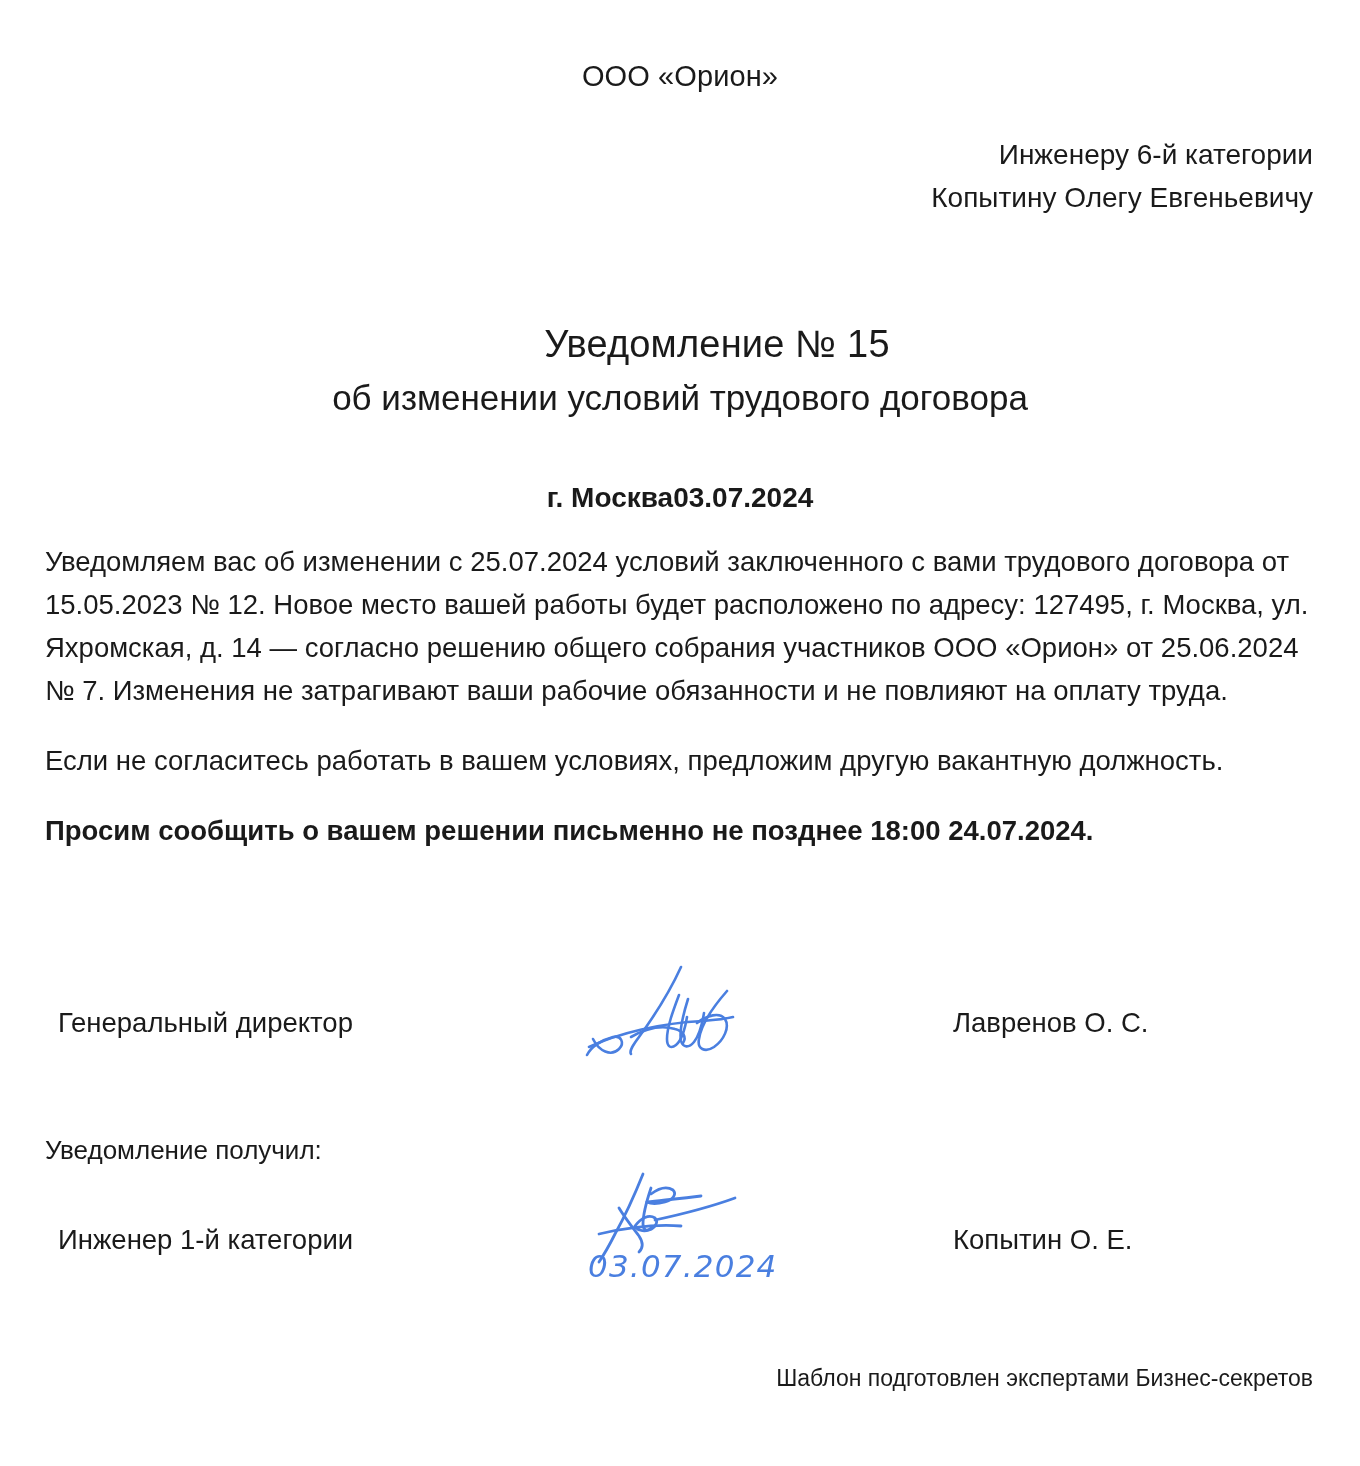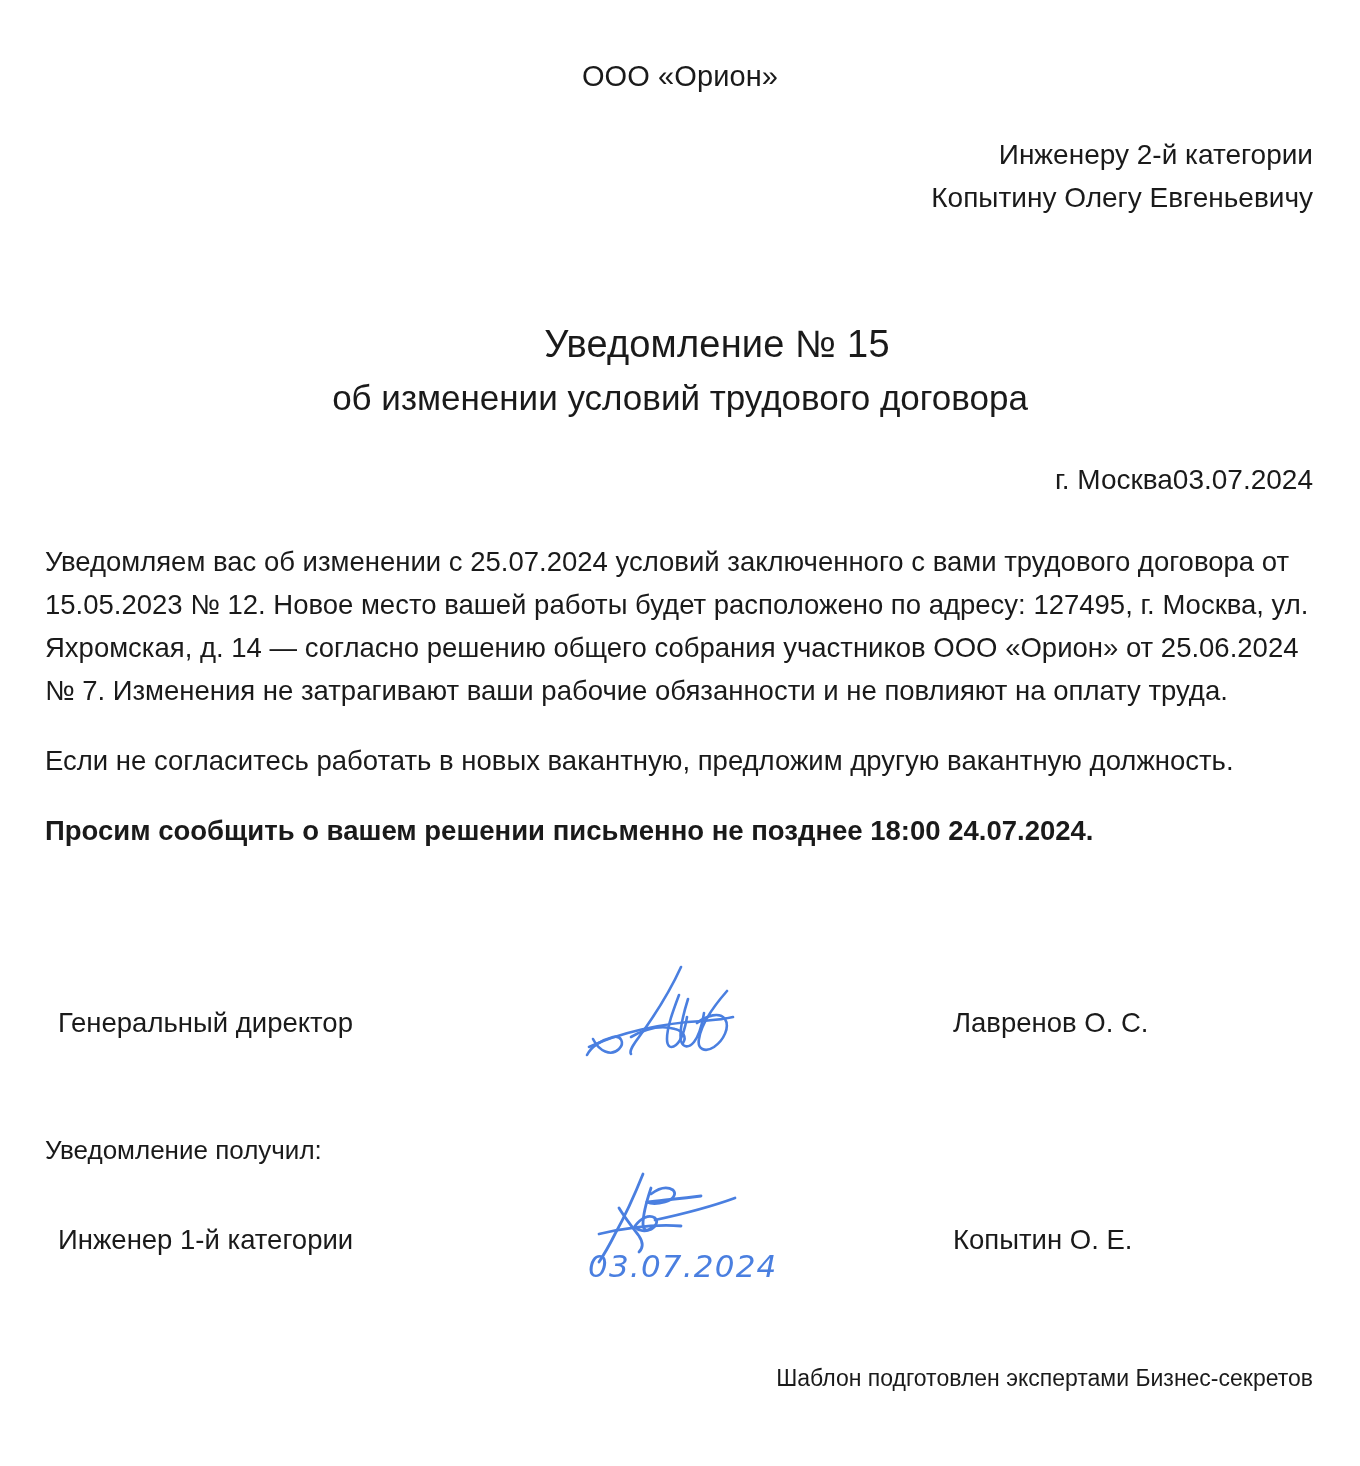--- a/index.html
+++ b/index.html
@@ -61,28 +61,29 @@
     left: 0;
     width: 1360px;
     text-align: center;
     font-size: 35px;
     line-height: 36px;
   }
 
   
   .placedate {
     position: absolute;
-    top: 462px;
+    top: 480px;
     left: 47px;
     right: 47px;
     display: flex;
-    justify-content: flex-end;
+    justify-content: center;
     align-items: baseline;
     font-size: 28px;
     line-height: 36px;
+    font-weight: bold;
   }
 
   
   .body-text {
     position: absolute;
     top: 540px;
     left: 45px;
     width: 1270px;
     font-size: 27.5px;
     line-height: 43px;
@@ -168,36 +169,36 @@
   }
 </style>
 </head>
 <body>
 
 <div class="page">
 
   <div class="company">ООО «Орион»</div>
 
   <div class="addressee">
-    <div>Инженеру 2-й категории</div>
+    <div>Инженеру 6-й категории</div>
     <div>Копытину Олегу Евгеньевичу</div>
   </div>
 
   <div class="title">Уведомление № 15</div>
 
   <div class="subtitle">об изменении условий трудового договора</div>
 
   <div class="placedate">
     <span>г. Москва</span>
     <span>03.07.2024</span>
   </div>
 
   <div class="body-text">
     <p>Уведомляем вас об изменении с 25.07.2024 условий заключенного с вами трудового договора от 15.05.2023 № 12. Новое место вашей работы будет расположено по адресу: 127495, г. Москва, ул. Яхромская, д. 14 — согласно решению общего собрания участников ООО «Орион» от 25.06.2024 № 7. Изменения не затрагивают ваши рабочие обязанности и не повлияют на оплату труда.</p>
-    <p>Если не согласитесь работать в новых вакантную, предложим другую вакантную должность.</p>
+    <p>Если не согласитесь работать в вашем условиях, предложим другую вакантную должность.</p>
     <p>Просим сообщить о вашем решении письменно не позднее 18:00 24.07.2024.</p>
   </div>
 
   <div class="sig-row" id="sig-row-director">
     <span class="role">Генеральный директор</span>
     <span class="name">Лавренов О. С.</span>
   </div>
 
   <div class="ink" id="signature-director">
     <svg viewBox="0 0 200 115" xmlns="http://www.w3.org/2000/svg" fill="none" stroke="#4a7fe0" stroke-width="2.6" stroke-linecap="round" stroke-linejoin="round">

